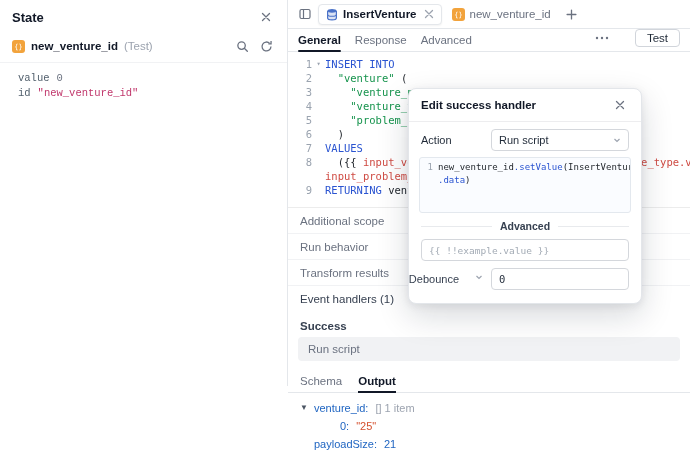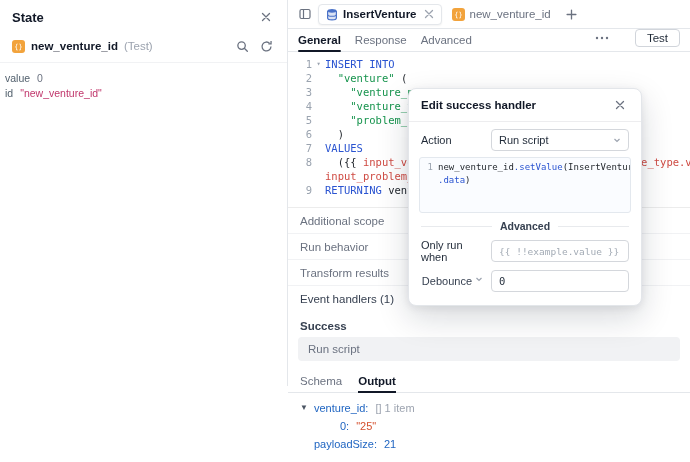--- a/index.html
+++ b/index.html
@@ -9,21 +9,21 @@
 .icon-btn{display:inline-flex;align-items:center;justify-content:center;color:#6b7280;width:18px;height:18px;border-radius:3px;cursor:pointer;flex:none}
 .flex-spacer{flex:1}
 
 
 .left-panel{position:absolute;left:0;top:0;width:288px;height:386px;border-right:1px solid #e4e7eb;background:#fff}
 .lp-head{display:flex;align-items:center;justify-content:space-between;padding:8px 12px 6px}
 .lp-title{font-size:13px;font-weight:700;color:#111827}
 .lp-item{display:flex;align-items:center;gap:6px;padding:5px 12px 7px;border-bottom:1px solid #f1f2f4}
 .lp-item-name{font-weight:600;font-size:11.5px;color:#111827}
 .lp-item-type{color:#9ca3af;font-size:11.5px}
-.state-code{padding:8px 5px;font-family:Liberation Sans, sans-serif;font-size:10.5px;line-height:15px}
+.state-code{padding:8px 18px;font-family:Liberation Mono, monospace;font-size:10.5px;line-height:15px}
 .state-line{white-space:pre}
 .st-key{color:#52606d}
 .st-val{margin-left:7px}
 .st-val.number{color:#6b7280}
 .st-val.string{color:var(--state-str)}
 
 
 .right-panel{position:absolute;left:288px;top:0;width:402px;height:462px;background:#fff;overflow:hidden}
 .tabstrip{height:29px;display:flex;align-items:center;padding:0 8px;border-bottom:1px solid #e4e7eb;gap:4px}
 .qtabs{display:flex;align-items:center;gap:2px}
@@ -68,21 +68,21 @@
 .tree-val{margin-left:7px}
 .tree-val.string{color:var(--tree-str)}
 .tree-val.number{color:var(--tree-num)}
 
 
 .modal{position:absolute;left:120px;top:88px;width:234px;background:#fff;border:1px solid #e3e6ea;border-radius:8px;box-shadow:0 12px 32px rgba(15,23,42,.16),0 2px 8px rgba(15,23,42,.08);z-index:20;padding-bottom:13px}
 .modal-head{display:flex;align-items:center;justify-content:space-between;padding:7px 12px;border-bottom:1px solid #ededef}
 .modal-title{font-size:11.5px;font-weight:700;color:#111827}
 .m-row{display:flex;align-items:center;gap:8px;padding:7px 12px 0}
 .m-label{width:62px;flex:none;font-size:11px;color:#1f2937}
-.m-label.right{display:flex;align-items:flex-start;justify-content:flex-end;gap:3px;color:#374151;cursor:pointer}
+.m-label.right{display:flex;align-items:flex-start;justify-content:flex-end;gap:16px;color:#374151;cursor:pointer}
 .m-select{flex:1;height:22px;border:1px solid #d4d7dc;border-radius:4px;display:flex;align-items:center;justify-content:space-between;padding:0 7px;font-size:11px;color:#1f2937;cursor:pointer;min-width:0}
 .m-divider{display:flex;align-items:center;gap:8px;padding:7px 12px 0;font-size:10.5px;font-weight:600;color:#374151}
 .m-divider::before,.m-divider::after{content:"";flex:1;height:1px;background:#e8eaed}
 .m-code{margin:6px 10px 0;height:56px;border:1px solid #e3e8ee;border-radius:3px;background:#fafcff;padding-top:3px;overflow:hidden;cursor:text}
 .m-code .code-row{font-size:9px;line-height:13px}
 .m-code .gut{width:13px}
 .m-code .fold{width:5px}
 .m-input{flex:1;height:22px;border:1px solid #d4d7dc;border-radius:4px;padding:0 7px;font-family:"DejaVu Sans Mono",monospace;font-size:9.5px;color:#1f2937;background:#fff;outline:none;min-width:0}
 .m-input::placeholder{color:#a3abb5}
 .m-input.num{font-size:10.5px}
@@ -301,21 +301,20 @@
         <div class="code-row">
           <span class="gut"></span>
           <span class="fold"></span>
           <span class="code"><span class="tk-prop">.data</span><span class="tk-pl">)</span></span>
         </div>
       </div>
     <div class="m-divider">
       <span>Advanced</span>
     </div>
     <div class="m-row">
-      <span class="m-label">Only run when</span>
       <input class="m-input" placeholder="{{ !!example.value }}" style="">
     </div>
     <div class="m-row">
       <span class="m-label right">
         <span>Debounce</span>
         <span class="chev">
             <svg width="8" height="8" viewBox="0 0 8 8">
               <path d="M1.5 3l2.5 2.5L6.5 3" fill="none" stroke="currentColor" stroke-width="1.2"></path>
             </svg>
           </span>

